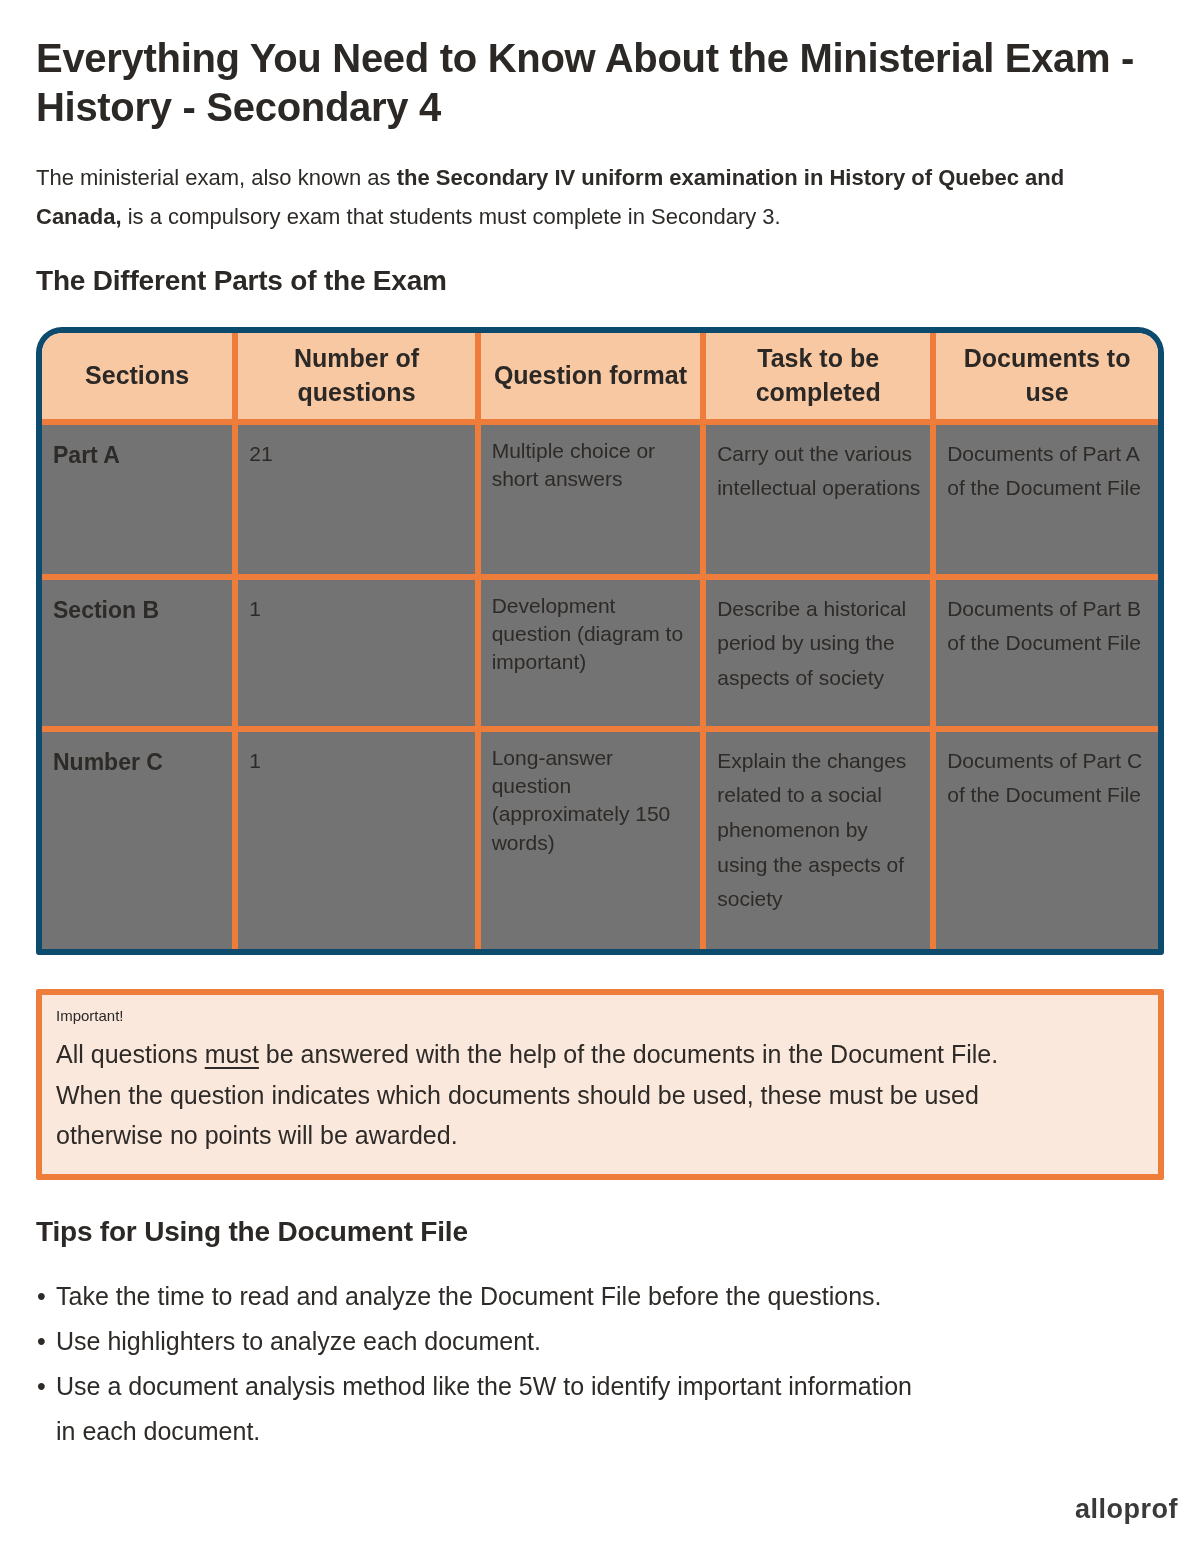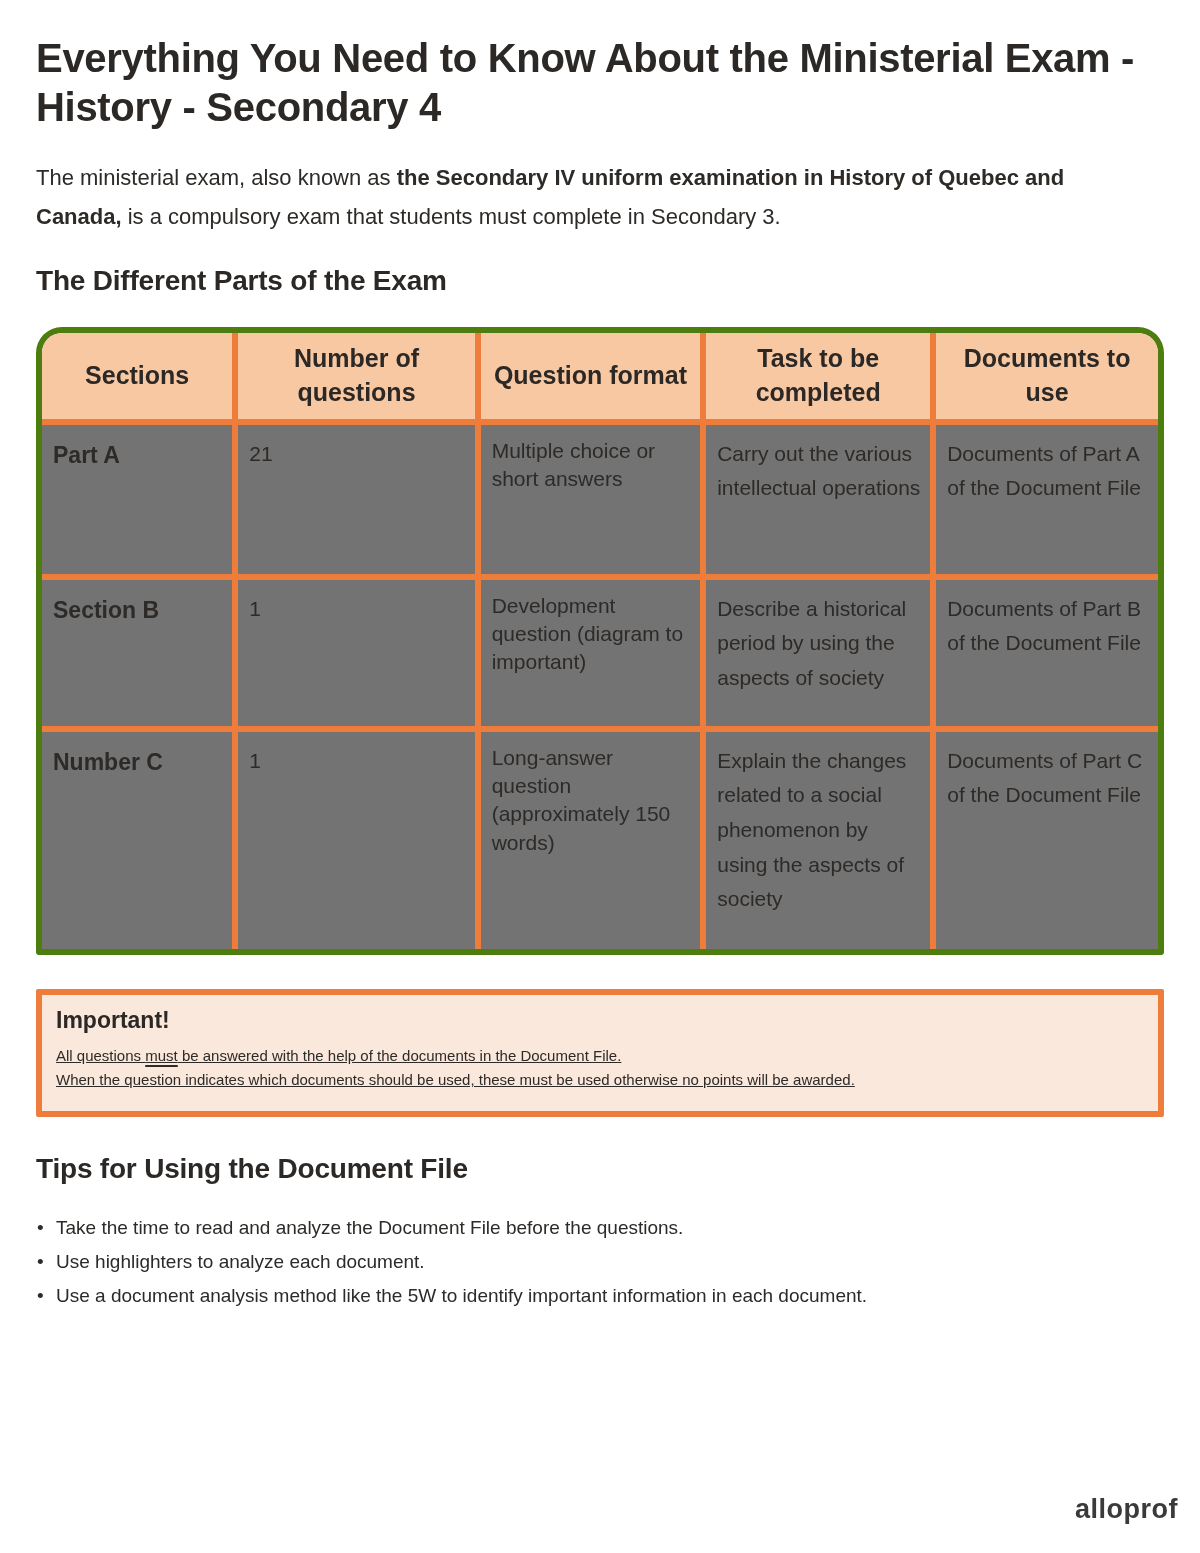--- a/index.html
+++ b/index.html
@@ -37,21 +37,21 @@
   
   h2.section-heading {
     font-size: 28px;
     font-weight: 700;
     color: #2b2826;
     margin-bottom: 30px;
     letter-spacing: -0.2px;
   }
   
   .table-frame {
-    border: 6px solid #4d7c0f;
+    border: 6px solid #0c4a6e;
     border-radius: 26px 26px 3px 3px;
     overflow: hidden;
     margin-bottom: 34px;
     margin-top: 28px;
   }
   table.exam-table {
     border-collapse: collapse;
     table-layout: fixed;
     width: calc(100% + 12px);
     margin: -6px;
@@ -89,46 +89,45 @@
   tr.row-c td { height: 223px; }
   
   .callout {
     border: 6px solid #ee7c3b;
     background: #fbe8dc;
     border-radius: 2px;
     padding: 12px 14px 18px 14px;
     margin-bottom: 36px;
   }
   .callout h3 {
-    font-size: 23px;
-    font-weight: 700;
+    font-size: 15px;
+    font-weight: 400;
     margin-bottom: 10px;
     color: #2b2826;
   }
   .callout p {
-    font-size: 15px;
+    font-size: 25px;
     line-height: 1.63;
     max-width: 990px;
-    text-decoration: underline;
   }
   .callout .u {
     text-decoration: underline;
     text-decoration-thickness: 2px;
     text-underline-offset: 4px;
   }
   
   ul.tips {
     list-style: none;
     max-width: 880px;
     margin-top: -4px;
   }
   ul.tips li {
     position: relative;
     padding-left: 20px;
-    font-size: 19px;
+    font-size: 25px;
     line-height: 1.8;
   }
   ul.tips li::before {
     content: "\2022";
     position: absolute;
     left: 1px;
     top: 0;
   }
   
   .footer {

